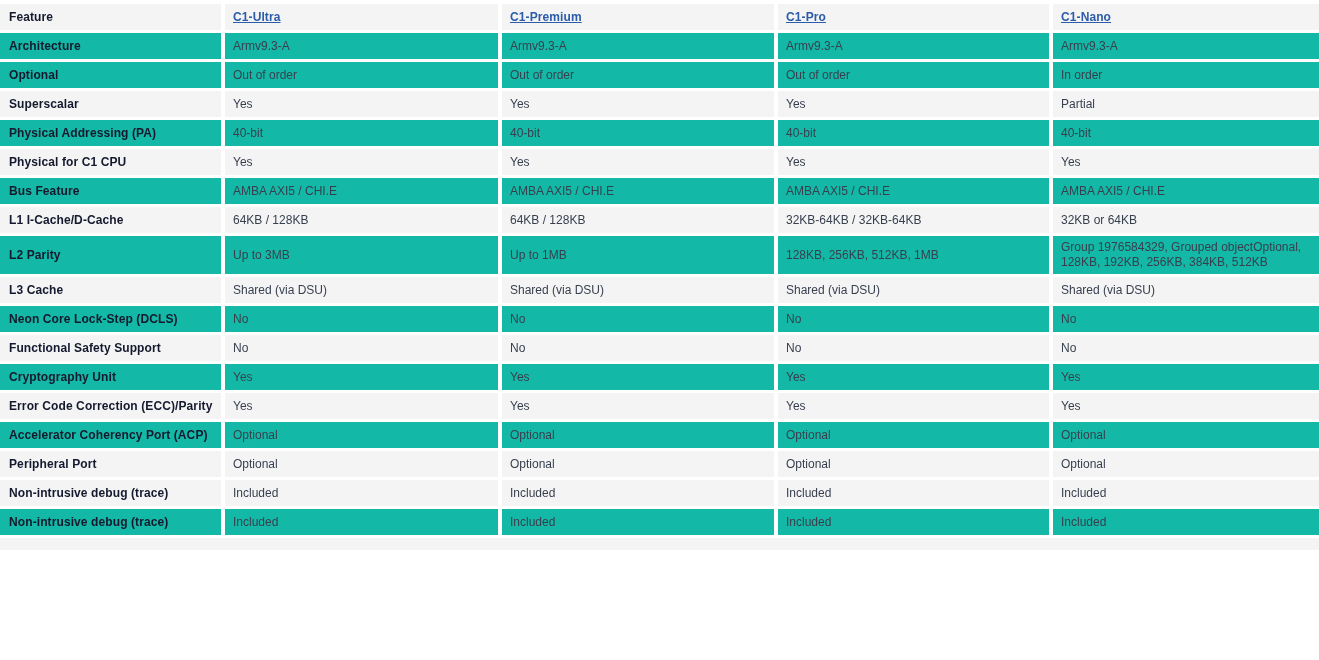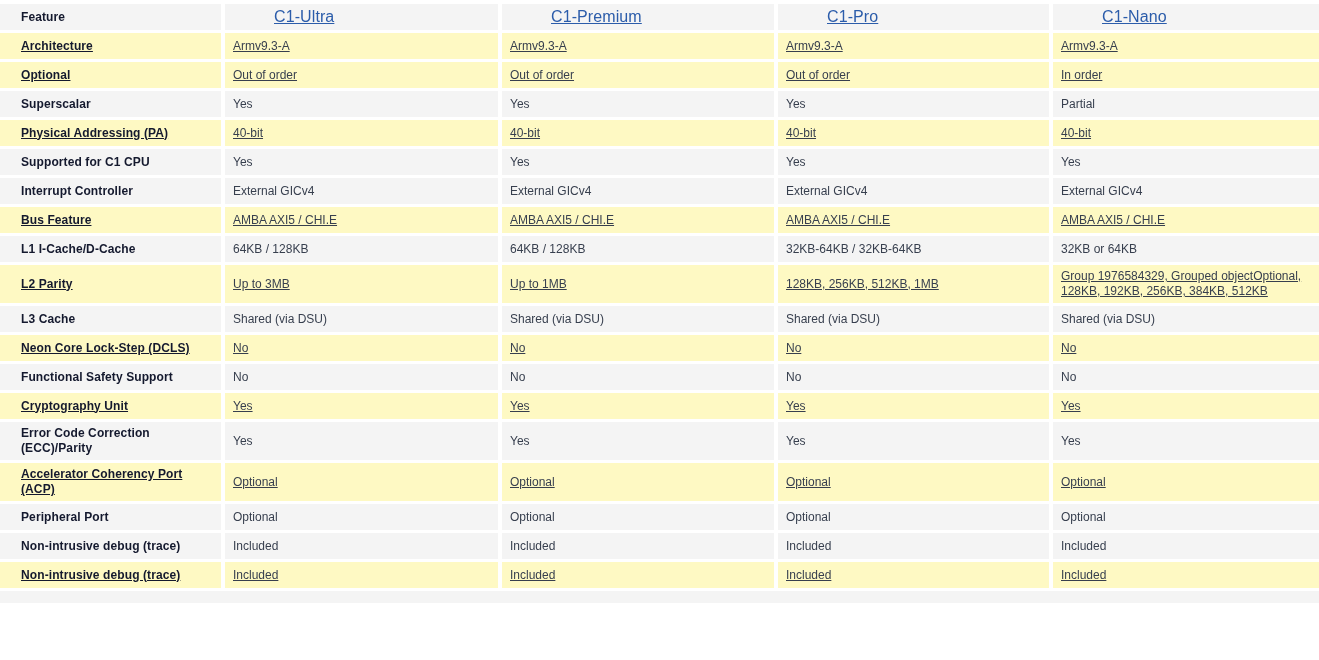--- a/index.html
+++ b/index.html
@@ -34,39 +34,37 @@
     border-bottom: 3px solid #ffffff;
     font-weight: normal;
   }
   th:not(:last-child), td:not(:last-child) {
     border-right: 4px solid #ffffff;
   }
   tr.striped > th, tr.striped > td {
     background: #f4f4f4;
   }
   tr.plain > th, tr.plain > td {
-    background: #fef9c3;
-    text-decoration: underline;
+    background: #14b8a6;
   }
   th.feature-cell {
     font-weight: bold;
     color: #14192e;
-    padding-left: 21px;
+    padding-left: 9px;
     letter-spacing: 0.1px;
   }
   td.value-cell {
     color: #373f4e;
   }
   a.col-link {
     color: #2b5caa;
-    font-weight: normal;
+    font-weight: bold;
     text-decoration: underline;
-    font-size: 16px;
+    font-size: 12px;
     letter-spacing: 0.1px;
-    margin-left: 41px;
   }
   .bottom-strip {
     height: 12px;
     background: #f4f4f4;
     margin-top: 0;
   }
 </style>
 </head>
 <body>
 
@@ -113,32 +111,25 @@
           <td class="value-cell">Partial</td>
         </tr>
         <tr class="plain">
           <th class="feature-cell" scope="row">Physical Addressing (PA)</th>
           <td class="value-cell">40-bit</td>
           <td class="value-cell">40-bit</td>
           <td class="value-cell">40-bit</td>
           <td class="value-cell">40-bit</td>
         </tr>
         <tr class="striped">
-          <th class="feature-cell" scope="row">Supported for C1 CPU</th>
-          <td class="value-cell">Yes</td>
-          <td class="value-cell">Yes</td>
-          <td class="value-cell">Yes</td>
-          <td class="value-cell">Yes</td>
-        </tr>
-        <tr class="striped">
-          <th class="feature-cell" scope="row">Interrupt Controller</th>
-          <td class="value-cell">External GICv4</td>
-          <td class="value-cell">External GICv4</td>
-          <td class="value-cell">External GICv4</td>
-          <td class="value-cell">External GICv4</td>
+          <th class="feature-cell" scope="row">Physical for C1 CPU</th>
+          <td class="value-cell">Yes</td>
+          <td class="value-cell">Yes</td>
+          <td class="value-cell">Yes</td>
+          <td class="value-cell">Yes</td>
         </tr>
         <tr class="plain">
           <th class="feature-cell" scope="row">Bus Feature</th>
           <td class="value-cell">AMBA AXI5 / CHI.E</td>
           <td class="value-cell">AMBA AXI5 / CHI.E</td>
           <td class="value-cell">AMBA AXI5 / CHI.E</td>
           <td class="value-cell">AMBA AXI5 / CHI.E</td>
         </tr>
         <tr class="striped">
           <th class="feature-cell" scope="row">L1 I-Cache/D-Cache</th>

